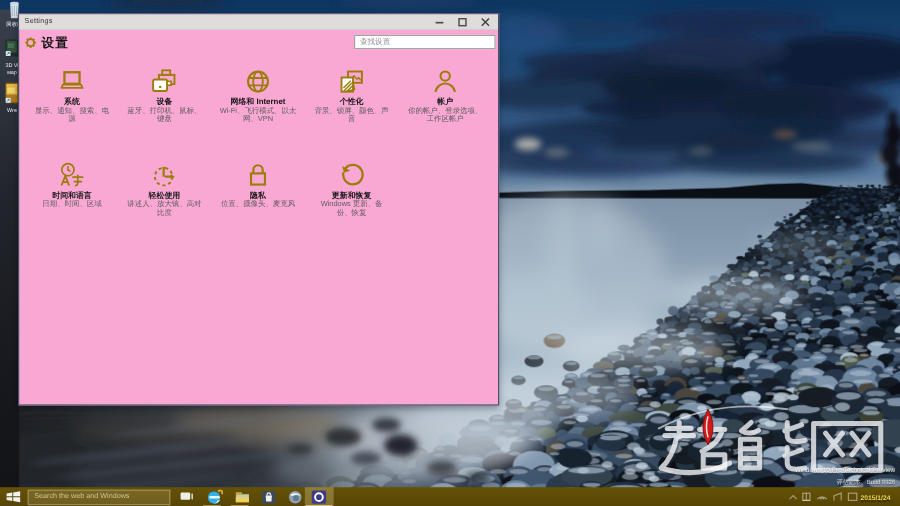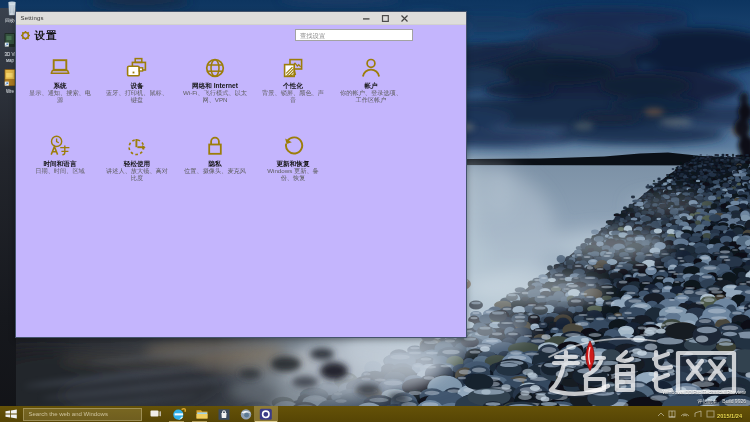--- a/index.html
+++ b/index.html
@@ -2050,21 +2050,21 @@
 <rect x="5.3" y="70" width="9" height="9" fill="#e2b84a"></rect>
 <rect x="5.3" y="79" width="9" height="6" fill="#ad7c22"></rect>
 <rect x="6.2" y="73" width="6.5" height="4.5" fill="#f3d36a"></rect>
 <rect x="4.8" y="81.6" width="4" height="4" fill="#e8eef2"></rect>
 <path d="M5.6,84.8 L7.6,82.8 M6.4,82.8 L7.6,82.8 L7.6,84" stroke="#2f6fb8" stroke-width=".7" fill="none"></path>
 <text x="10" y="93" font-size="4.5" fill="#eef3f7" text-anchor="middle">Wre</text>
 </g>
 </svg>
 
 <style>
-#win{left:15px;top:11px;width:452px;height:327px;background:#c4b5fd;border:1px solid #44536b;box-shadow:0 2px 6px rgba(0,0,0,.35)}
+#win{left:15px;top:11px;width:401px;height:327px;background:#f9a8d4;border:1px solid #44536b;box-shadow:0 2px 6px rgba(0,0,0,.35)}
 #tbar{position:absolute;left:0;top:0;width:100%;height:13px;background:#dedddb;border-bottom:1px solid #d2d1cf}
 #tbar .tt{position:absolute;left:4.5px;top:3px;font-size:6px;color:#333;letter-spacing:.2px}
 .cap{position:absolute;top:0;height:13px}
 .tile{position:absolute;width:78px;text-align:center}
 .ticn{display:block;margin:0 auto 3px auto}
 .tl{font-size:6.6px;font-weight:bold;color:#161616;line-height:7px;margin-bottom:1px}
 .ts{font-size:6.2px;color:#5c5c5c;line-height:6.8px}
 #sbox{position:absolute;left:279px;top:16.5px;width:118px;height:12.5px;border:1px solid #a3a3a3;background:#fff;font-size:6.3px;color:#8a8a8a;line-height:11px;padding-left:4px}
 #hdr{position:absolute;left:18.5px;top:17px;font-size:10.5px;font-weight:bold;color:#151515;letter-spacing:1px}
 </style>

